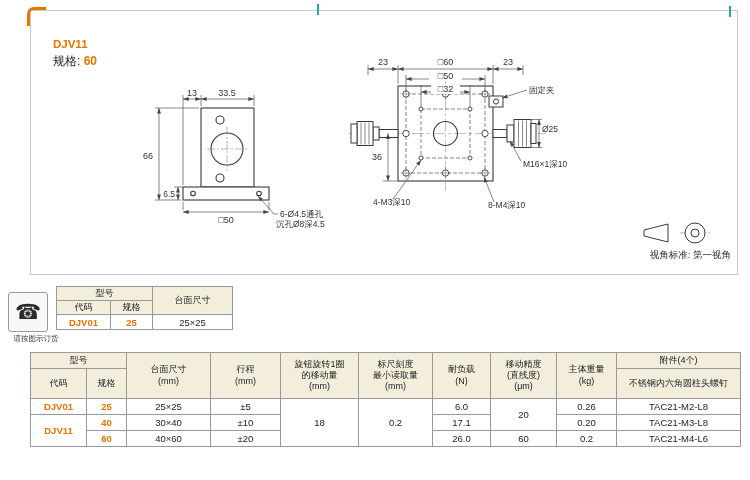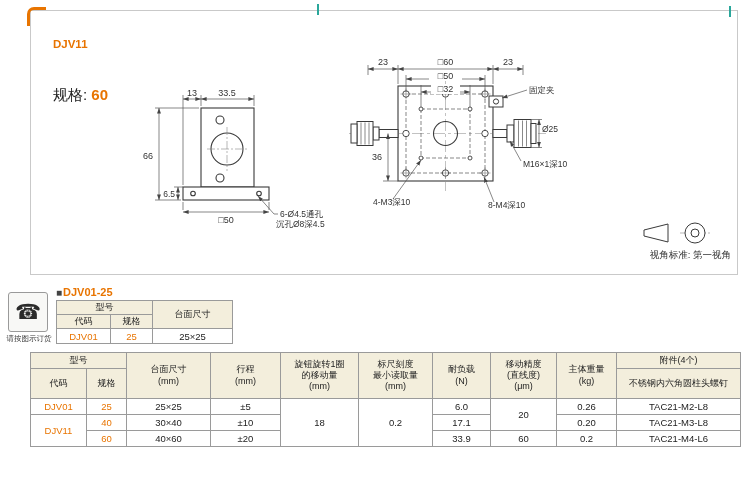--- a/index.html
+++ b/index.html
@@ -10,52 +10,52 @@
   .abs{position:absolute;}
   .orange{color:#e87400;}
   .bold{font-weight:bold;}
 
   
   .dwg-box{left:30px;top:10px;width:706px;height:263px;border:1px solid #c9c9c9;background:#fff;}
   .corner-mark{left:27px;top:7px;width:16px;height:16px;border-top:3px solid #e87400;border-left:3px solid #e87400;border-top-left-radius:7px;}
   .reg-mark{width:0;height:11px;border-left:2px dashed #2aa79b;}
   .dwg-label{left:22px;top:26px;line-height:1.35;}
   .dwg-label .model{font-size:11.5px;}
-  .dwg-label .spec-line{font-size:15px;color:#222;margin-top:32px;}
+  .dwg-label .spec-line{font-size:12px;color:#222;}
 
   svg{position:absolute;left:0;top:0;}
   svg text{font-family:"Liberation Sans","DejaVu Sans",sans-serif;fill:#333;stroke:none;}
   .dim-t{font-size:9px;}
   .note-t{font-size:8.5px;}
   .vn-t{font-size:9.5px;}
 
   
   .order-box{left:8px;top:292px;width:38px;height:38px;border:1px solid #9a9a9a;border-radius:3px;background:#f8f8f6;
     display:flex;align-items:center;justify-content:center;font-size:21px;color:#2b2b2b;}
-  .order-note{left:3px;top:334px;width:52px;font-size:7.5px;text-align:center;color:#333;}
+  .order-note{left:10px;top:334px;width:52px;font-size:7.5px;text-align:center;color:#333;}
 
   
   .mini-wrap{left:56px;top:286px;}
   .mini-title{font-size:11px;margin-bottom:2px;}
   .mini-title .bullet{color:#444;font-size:10px;margin-right:1px;}
   table.ctl{border-collapse:collapse;table-layout:fixed;background:#fff;}
   table.ctl th,table.ctl td{border:1px solid #9a9a9a;text-align:center;vertical-align:middle;padding:0 2px;}
   table.ctl th{background:#f3eedc;font-weight:normal;white-space:pre-line;font-size:9px;line-height:1.25;color:#222;}
   table.ctl td{font-size:9.5px;background:#fff;}
   table.ctl{border:1px solid #777;}
   .mini-tbl th{height:13px;}
   .mini-tbl td{height:14px;}
 
   .spec-wrap{left:30px;top:352px;}
   .spec-tbl{width:710px;}
   .spec-tbl tr.h1 th{height:15px;}
   .spec-tbl tr.h2 th{height:29px;}
   .spec-tbl td{height:15px;}
   td.shade{background:#faf6ea;}
-  td.code-cell{color:#e87400;font-weight:normal;}
+  td.code-cell{color:#e87400;font-weight:bold;}
 </style>
 </head>
 <body>
 
 <div class="abs dwg-box">
 
   <svg width="706" height="263" viewBox="0 0 706 263">
     <defs>
       <marker id="arr" markerWidth="9" markerHeight="8" refX="8" refY="4" orient="auto-start-reverse">
         <path d="M0,1.2 L8,4 L0,6.8 Z" fill="#444"></path>
@@ -231,23 +231,20 @@
 <div class="abs corner-mark"></div>
 <div class="abs reg-mark" style="left:317px;top:4px;"></div>
 <div class="abs reg-mark" style="left:729px;top:6px;"></div>
 
 <div class="abs order-box">
   <span>☎</span>
 </div>
 <div class="abs order-note">请按图示订货</div>
 
 <div class="abs mini-wrap">
-  <div class="mini-title">
-    <span class="bullet">■</span><span class="orange bold">DJV01-25</span>
-  </div>
   <table class="ctl mini-tbl">
     <colgroup>
         <col style="width:54px">
         <col style="width:42px">
         <col style="width:80px">
       </colgroup>
     <tbody>
         <tr>
       <th colspan="2">型号</th>
       <th rowspan="2">台面尺寸</th>
@@ -324,20 +321,20 @@
       <td class="shade">30×40</td>
       <td class="shade">±10</td>
       <td class="shade">17.1</td>
       <td class="shade">0.20</td>
       <td class="shade">TAC21-M3-L8</td>
     </tr>
     <tr>
       <td class="code-cell">60</td>
       <td>40×60</td>
       <td>±20</td>
-      <td>33.9</td>
+      <td>26.0</td>
       <td>60</td>
       <td>0.2</td>
       <td>TAC21-M4-L6</td>
     </tr>
   </tbody>
     </table>
 </div>
 
 </body></html>

